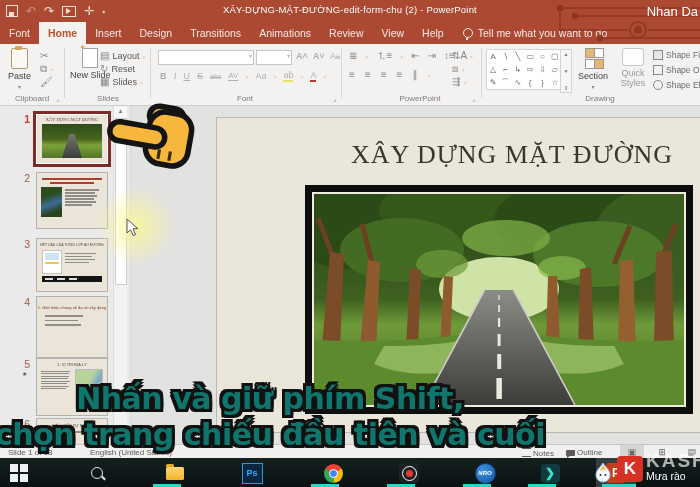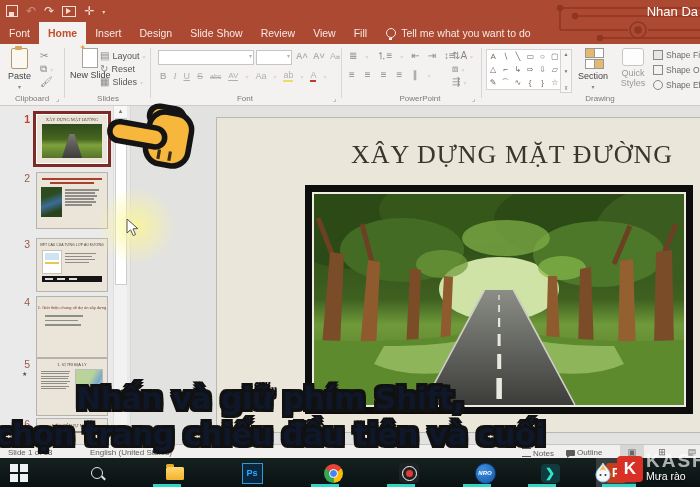--- a/index.html
+++ b/index.html
@@ -69,21 +69,21 @@
   .slide{position:absolute;left:85px;top:12px;width:560px;height:314px;background:#eae6da;border:1px solid #bbb8b2;}
   .stitle{position:absolute;left:100px;top:22px;width:390px;text-align:center;font-family:"Liberation Serif",serif;font-size:26px;color:#3a362e;letter-spacing:1px;white-space:nowrap;}
   .frame{position:absolute;left:88px;top:67px;width:388px;height:229px;background:#0d0d0d;padding:0;box-sizing:border-box;}
   .frame .inner{position:absolute;left:7px;top:7px;right:7px;bottom:7px;border:2px solid #efece2;box-sizing:border-box;}
   .frame svg{display:block;width:100%;height:100%;}
   
   .glow{position:absolute;left:96px;top:186px;width:80px;height:80px;border-radius:50%;z-index:25;
     background:radial-gradient(circle,rgba(252,246,150,.85) 0%,rgba(252,246,150,0) 70%);}
   .cursor{position:absolute;left:126px;top:218px;z-index:26;}
   .hand{position:absolute;left:106px;top:102px;z-index:35;transform:rotate(10deg);}
-  .cap{position:absolute;z-index:40;font-weight:bold;font-size:30px;color:#0f172a;text-align:center;
+  .cap{position:absolute;z-index:40;font-weight:bold;font-size:30px;color:#0f766e;text-align:center;
     font-family:"DejaVu Sans",sans-serif;letter-spacing:-.5px;white-space:nowrap;
     text-shadow:-3px -3px 0 #111,3px -3px 0 #111,-3px 3px 0 #111,3px 3px 0 #111,-3px 0 0 #111,3px 0 0 #111,0 -3px 0 #111,0 3px 0 #111,-2px 0 0 #111,2px 0 0 #111;}
   .cap1{left:0;top:381px;width:540px;}
   .cap2{left:-12px;top:417px;width:564px;}
   
   .statusbar{position:absolute;left:0;top:444px;width:700px;height:14px;background:#f1f0ef;border-top:1px solid #c8c6c4;z-index:30;font-size:8px;color:#5c5a58;}
   .st{position:absolute;top:3px;white-space:nowrap;}
   .noteico{display:inline-block;width:9px;height:7px;border-top:1px solid #5c5a58;border-bottom:3px double #5c5a58;vertical-align:middle;margin-right:2px;}
   .cmtico{display:inline-block;width:9px;height:6px;background:#5c5a58;border-radius:1px;vertical-align:middle;margin-right:2px;position:relative;}
   .cmtico:after{content:"";position:absolute;left:1px;bottom:-2px;border-top:2px solid #5c5a58;border-right:3px solid transparent;}
@@ -133,32 +133,34 @@
       </g>
     </svg>
     <div class="qat">
       <span class="saveico"></span>
       <span class="gi dim">↶</span>
       <span class="gi">↷</span>
       <span class="presico"></span>
       <span class="gi">✛</span>
       <span class="caret">▾</span>
     </div>
+    <div class="wtitle">XÂY-DỰNG-MẶT-ĐƯỜNG-edit-form-chu (2) - PowerPoint</div>
     <div class="wuser">Nhan Da</div>
   </div>
 
   <div class="tabrow">
     <div class="tab">Font</div>
     <div class="tab active">Home</div>
     <div class="tab">Insert</div>
     <div class="tab">Design</div>
-    <div class="tab">Slide Show</div>
+    <div class="tab">Transitions</div>
+    <div class="tab">Animations</div>
     <div class="tab">Review</div>
     <div class="tab">View</div>
-    <div class="tab">Fill</div>
+    <div class="tab">Help</div>
     <div class="tellme">
       <span class="bulb"></span>
       <span>Tell me what you want to do</span>
     </div>
   </div>
 
   <div class="ribbon">
 
     <div class="bigbtn" style="left:8px;">
       <span class="clipico"></span>

